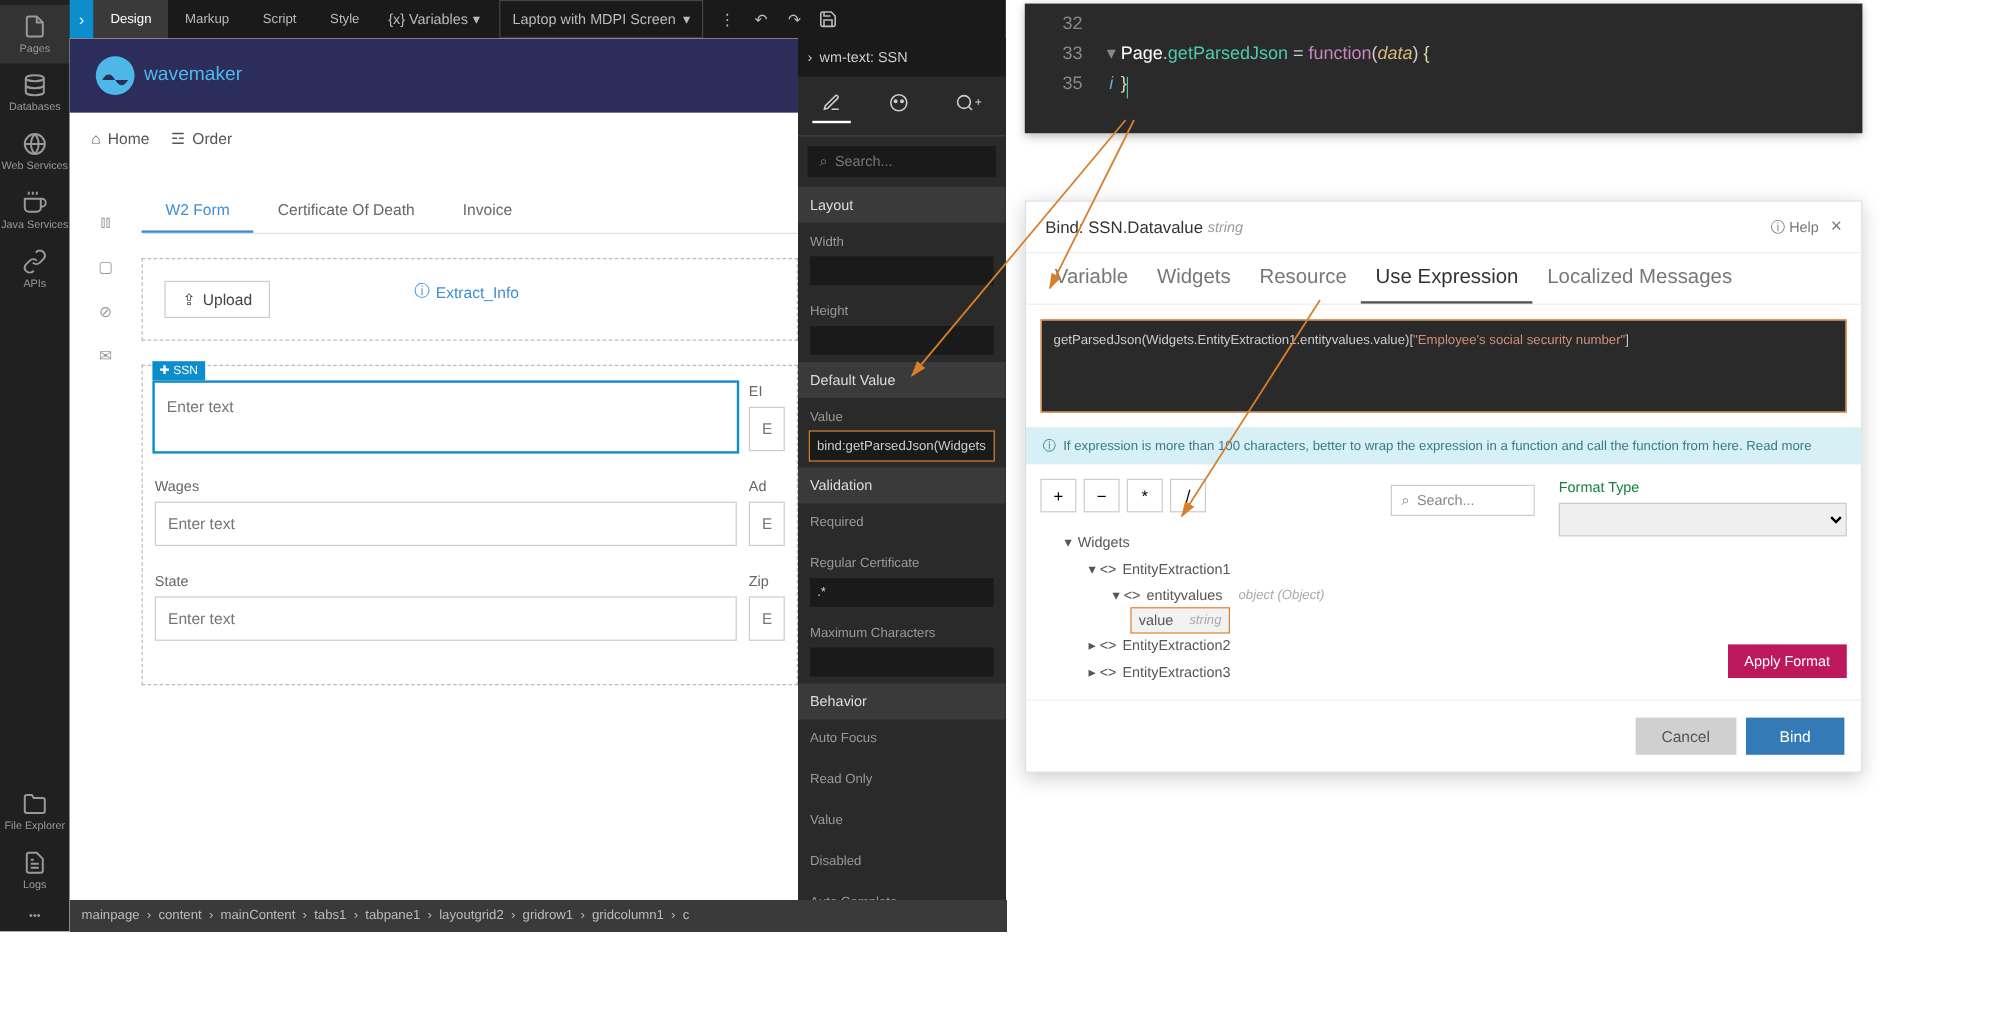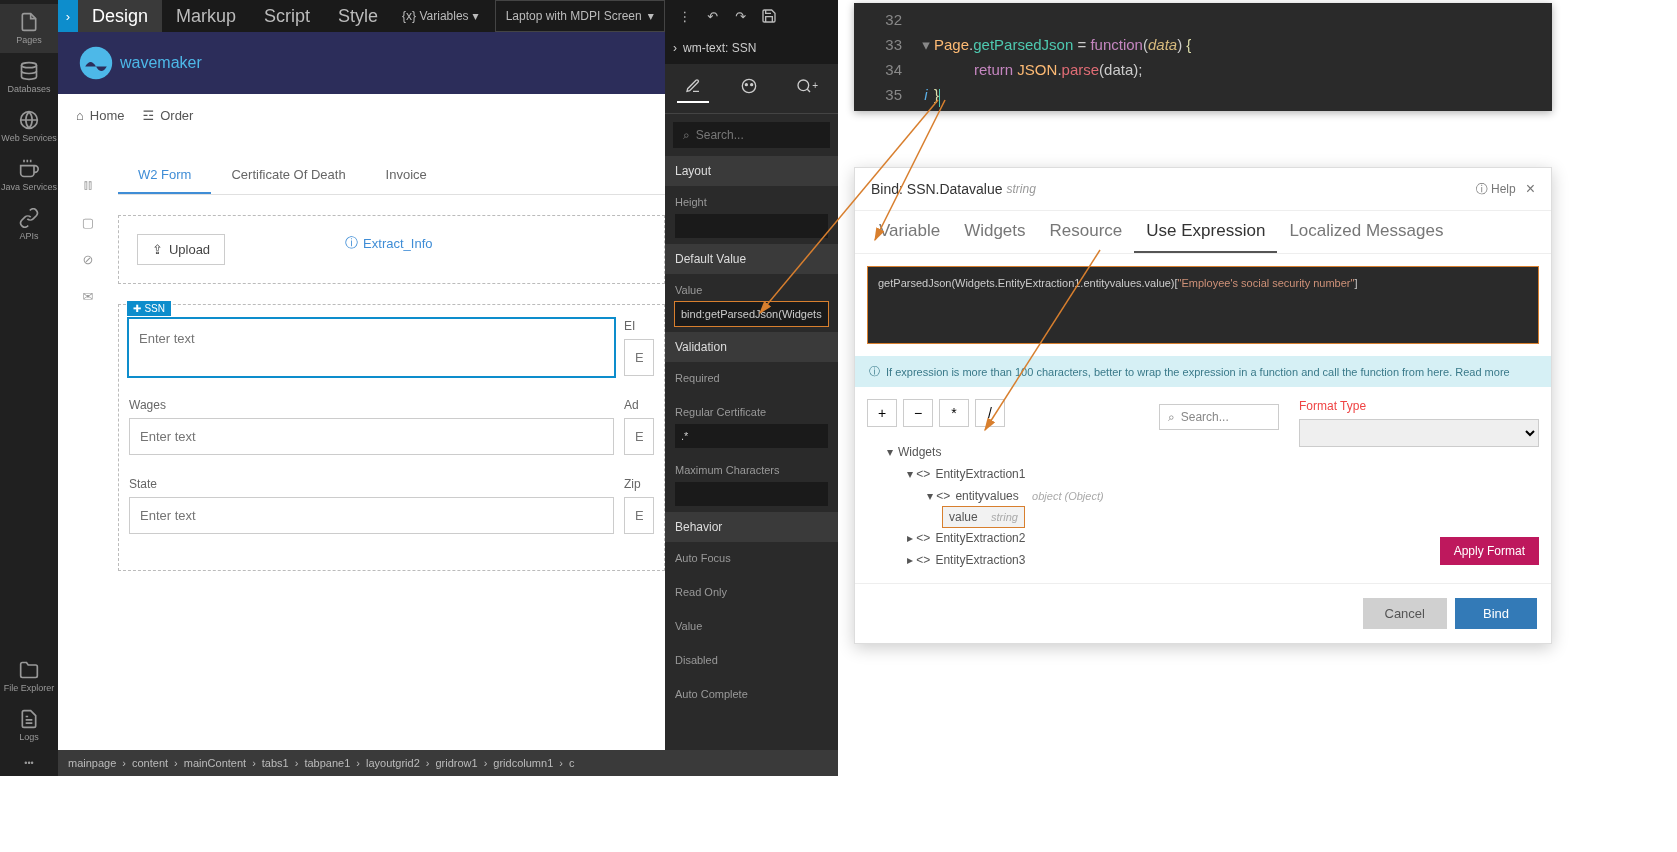--- a/index.html
+++ b/index.html
@@ -5,21 +5,21 @@
 *{box-sizing:border-box;margin:0;padding:0;font-family:-apple-system,BlinkMacSystemFont,"Segoe UI",Arial,sans-serif}
 body{background:#fff;width:1677px;height:852px;overflow:hidden;font-size:13px}
 .app{display:flex;width:838px;height:776px;position:absolute;top:0;left:0;background:#1a1a1a}
 .sidebar{width:58px;background:#202020;display:flex;flex-direction:column;align-items:center;padding-top:4px}
 .sidebar-item{width:100%;padding:8px 0;display:flex;flex-direction:column;align-items:center;color:#999;cursor:pointer;font-size:9px}
 .sidebar-item.active{background:#333}
 .sidebar-item svg{width:20px;height:20px;margin-bottom:3px}
 .sidebar-spacer{flex:1}
 .topbar{display:flex;align-items:center;background:#1a1a1a;height:32px;padding:0}
 .chevron-btn{width:20px;height:32px;background:#0d8dcc;display:flex;align-items:center;justify-content:center;color:#fff;cursor:pointer}
-.tab{padding:0 14px;height:32px;display:flex;align-items:center;color:#bbb;cursor:pointer;font-size:18px}
+.tab{padding:0 14px;height:32px;display:flex;align-items:center;color:#bbb;cursor:pointer;font-size:11px}
 .tab.active{background:#3a3a3a;color:#fff}
 .variables-dd{padding:0 10px;color:#bbb;display:flex;align-items:center;height:32px;font-size:12px;cursor:pointer}
 .device-dd{padding:0 10px;color:#bbb;display:flex;align-items:center;height:32px;font-size:12px;border:1px solid #444;margin:0 6px;cursor:pointer}
 .icon-btn{width:28px;height:32px;display:flex;align-items:center;justify-content:center;color:#bbb;cursor:pointer}
 .main-row{display:flex;flex:1;min-height:0}
 .canvas-wrap{flex:1;display:flex;flex-direction:column;background:#fff;overflow:hidden}
 .canvas-header{background:#2c2d5a;height:62px;display:flex;align-items:center;padding:0 20px}
 .logo{display:flex;align-items:center;color:#4db8e8}
 .logo svg{width:36px;height:36px;margin-right:6px}
 .breadcrumb{padding:14px 18px;display:flex;align-items:center;gap:18px;font-size:13px;color:#555;background:#fff}
@@ -53,21 +53,21 @@
 .prop{padding:10px 10px 6px 10px}
 .prop-label{font-size:11px;color:#999;margin-bottom:6px;display:block}
 .prop-input{width:100%;background:#1a1a1a;border:none;padding:6px;color:#ccc;font-size:11px}
 .prop-input.hl{outline:1px solid #d87f2e}
 .footer{position:absolute;bottom:0;left:58px;right:0;height:26px;background:#3a3a3a;display:flex;align-items:center;padding:0 10px;color:#bbb;font-size:11px;gap:6px}
 .footer span{cursor:pointer}
 .code-panel{position:absolute;left:854px;top:3px;width:698px;height:108px;background:#2a2a2a;font-family:Consolas,monospace;font-size:15px;color:#ccc;padding:4px 0;box-shadow:0 2px 8px rgba(0,0,0,0.3)}
 .code-line{display:flex;align-items:flex-end;padding:0 8px;line-height:25px}
 .ln{width:40px;text-align:right;color:#888;margin-right:16px}
 .gutter{width:16px;color:#888;text-align:center}
-.k-blue{color:#fdba74}.k-teal{color:#4ec9b0}.k-purple{color:#c586c0}.k-orange{color:#d7ba7d}.k-red{color:#e06c75}.k-paren{color:#dcdcaa}
+.k-blue{color:#ffffff}.k-teal{color:#4ec9b0}.k-purple{color:#c586c0}.k-orange{color:#d7ba7d}.k-red{color:#e06c75}.k-paren{color:#dcdcaa}
 .dialog{position:absolute;left:854px;top:167px;width:698px;background:#fff;border:1px solid #ddd;box-shadow:0 4px 16px rgba(0,0,0,0.2)}
 .dlg-hdr{padding:12px 16px;display:flex;align-items:center;border-bottom:1px solid #eee}
 .dlg-title{font-size:14px;color:#333}
 .dlg-sub{color:#999;font-style:italic;font-size:12px;margin-left:4px}
 .dlg-help{margin-left:auto;display:flex;align-items:flex-end;gap:10px;color:#777;font-size:12px;cursor:pointer}
 .dlg-tabs{display:flex;padding:0 12px;border-bottom:1px solid #eee}
 .dlg-tab{padding:10px 12px;font-size:17px;color:#777;cursor:pointer}
 .dlg-tab.active{color:#333;border-bottom:2px solid #555}
 .expr-box{margin:13px;background:#2a2a2a;padding:10px;font-family:Consolas,monospace;font-size:11px;color:#ccc;outline:1px solid #d87f2e;min-height:76px}
 .expr-box .str{color:#ce9178}
@@ -76,21 +76,21 @@
 .dlg-left{flex:1}
 .ops{display:flex;gap:6px;margin-bottom:8px}
 .op-btn{width:30px;height:28px;border:1px solid #ccc;background:#fff;cursor:pointer;font-size:14px}
 .dlg-search{border:1px solid #ccc;padding:5px 8px;font-size:12px;display:flex;align-items:center;gap:6px;color:#888;width:120px}
 .tree{font-size:12px;color:#555;margin-top:6px}
 .tree-row{padding:4px 2px;display:flex;align-items:center;gap:5px;cursor:pointer}
 .tree-indent1{padding-left:20px}.tree-indent2{padding-left:40px}.tree-indent3{padding-left:60px}
 .tree-row.hl{background:#f2f2f2;outline:1px solid #d87f2e;display:inline-flex;padding:3px 6px;margin-left:76px}
 .tree-type{color:#aaa;font-style:italic;font-size:11px}
 .dlg-right{width:240px}
-.fmt-label{font-size:12px;color:#ef4444;margin-bottom:6px}
+.fmt-label{font-size:12px;color:#15803d;margin-bottom:6px}
 .fmt-select{width:100%;border:1px solid #ccc;padding:5px;font-size:12px}
 .apply-btn{float:right;background:#be185d;color:#fff;border:none;padding:7px 14px;font-size:12px;cursor:pointer;margin-top:90px}
 .dlg-footer{padding:14px;display:flex;justify-content:flex-end;gap:8px;border-top:1px solid #eee;clear:both}
 .btn-cancel{background:#d0d0d0;border:none;padding:8px 22px;cursor:pointer;font-size:13px;color:#555}
 .btn-bind{background:#337ab7;color:#fff;border:none;padding:8px 28px;cursor:pointer;font-size:13px}
 .arrow{position:absolute;pointer-events:none}
 </style>
 </head>
 <body>
 
@@ -271,20 +271,21 @@
           <div><svg width="16" height="16" viewBox="0 0 24 24" fill="none" stroke="currentColor" stroke-width="2">
                 <circle cx="11" cy="11" r="8"></circle>
                 <path d="M21 21l-4-4"></path>
               </svg><sup>+</sup></div>
         </div>
         <div class="search-box">
             <span>⌕</span>
             <span>Search...</span>
           </div>
         <div class="section-hdr">Layout</div>
+        <div class="prop"><span class="prop-label">Width</span><input class="prop-input" style=""></div>
         <div class="prop"><span class="prop-label">Height</span><input class="prop-input" style=""></div>
         <div class="section-hdr">Default Value</div>
         <div class="prop"><span class="prop-label">Value</span><input class="prop-input hl" value="bind:getParsedJson(Widgets.Ent" style=""></div>
         <div class="section-hdr">Validation</div>
         <div class="prop">
             <span class="prop-label">Required</span>
           </div>
         <div class="prop"><span class="prop-label">Regular Certificate</span><input class="prop-input" value=".*" style=""></div>
         <div class="prop"><span class="prop-label">Maximum Characters</span><input class="prop-input" style=""></div>
         <div class="section-hdr">Behavior</div>
@@ -322,25 +323,20 @@
 
 <div class="code-panel">
   <div class="code-line">
       <span class="ln">32</span>
       <span class="gutter"></span>
     </div>
   <div class="code-line">
       <span class="ln">33</span>
       <span class="gutter">▾</span>
       <span><span class="k-blue">Page</span>.<span class="k-teal">getParsedJson</span> = <span class="k-purple">function</span>(<span class="k-orange" style="font-style:italic">data</span>) <span class="k-paren">{</span></span>
-    </div>
-  <div class="code-line">
-      <span class="ln">34</span>
-      <span class="gutter"></span>
-      <span style="padding-left:40px"><span class="k-purple">return</span> <span class="k-blue">JSON</span>.<span class="k-red">parse</span>(data);</span>
     </div>
   <div class="code-line">
       <span class="ln">35</span>
       <span class="gutter" style="color:#5bb0e8;font-style:italic">i</span>
       <span class="k-paren">}</span>
       <span style="border-left:1px solid #4ec9b0;height:18px;display:inline-block"></span>
     </div>
 </div>
 
 <div class="dialog">

